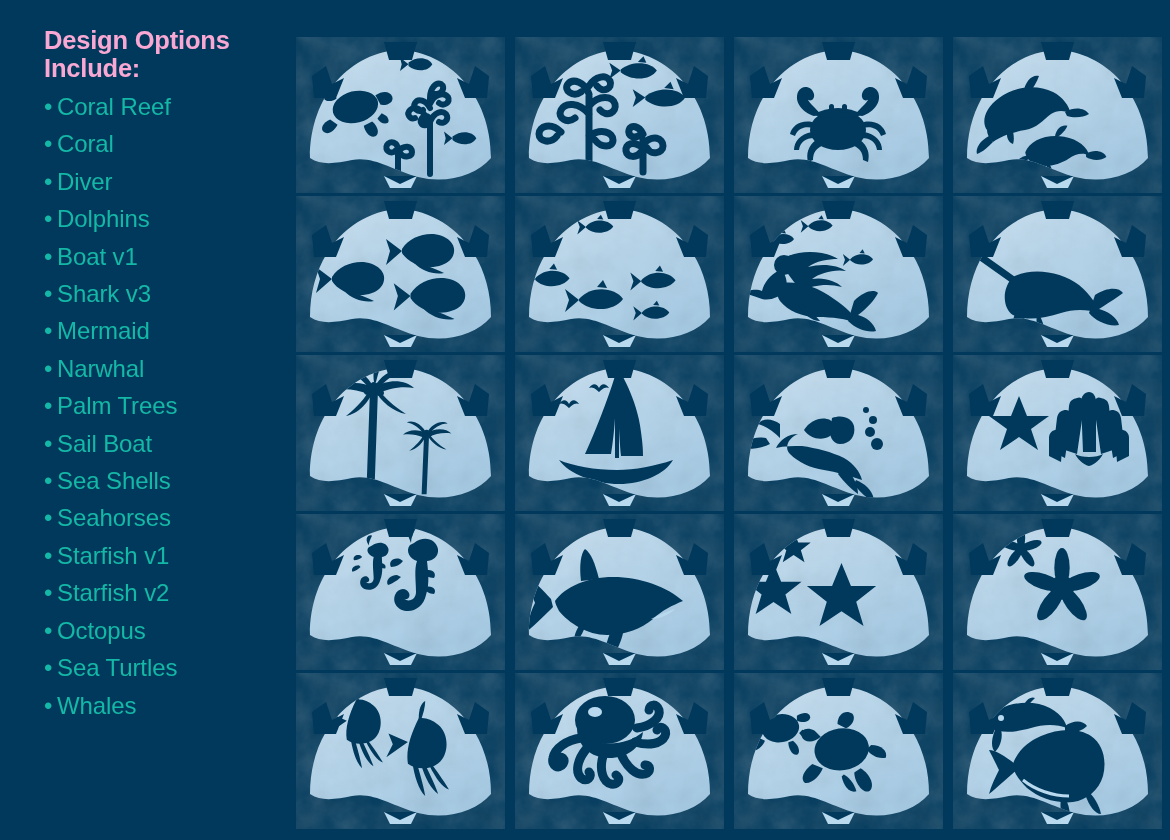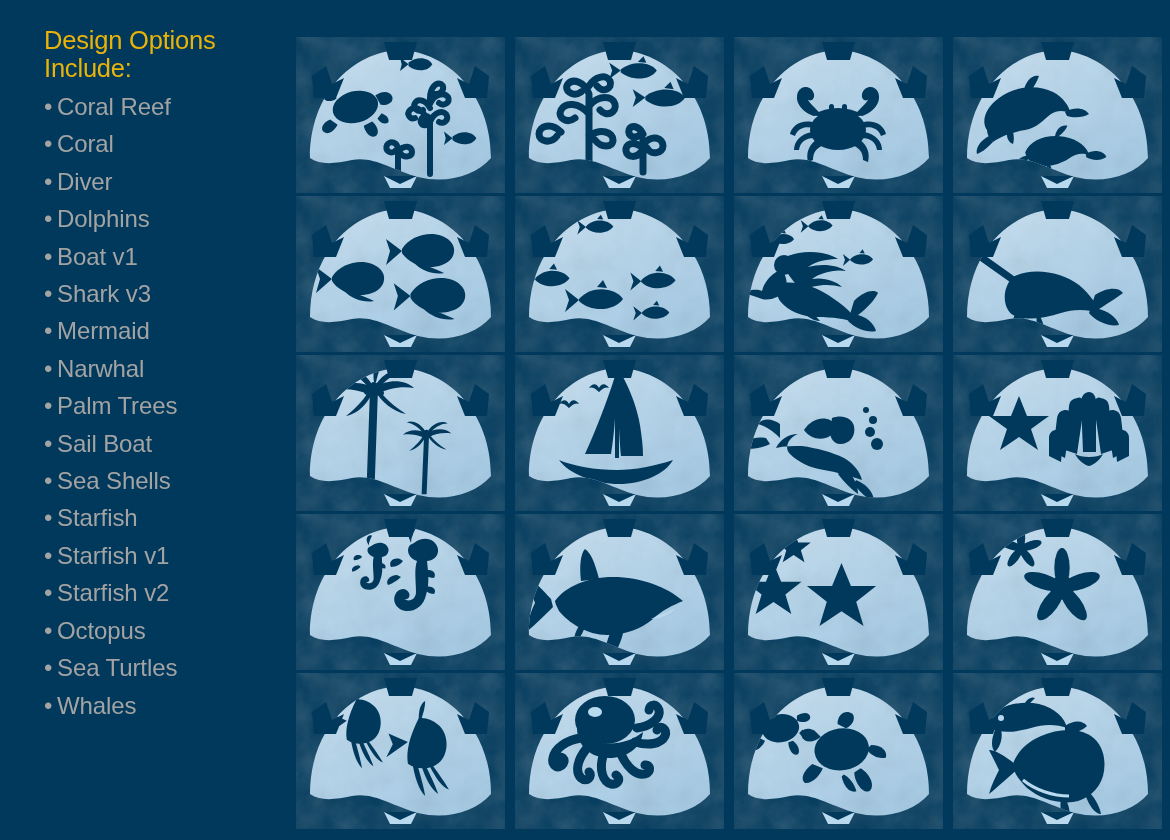--- a/index.html
+++ b/index.html
@@ -10,26 +10,26 @@
     overflow:hidden;
     position:relative;
   }
   #page{position:absolute;inset:0;width:1170px;height:840px;}
 
   
   #panel{
     position:absolute;left:44px;top:26px;width:250px;height:800px;
   }
   .head-line{
-    color:#eab308;font-weight:normal;font-size:25.5px;line-height:28px;
+    color:#f9a8d4;font-weight:bold;font-size:25.5px;line-height:28px;
     letter-spacing:-0.2px;
   }
   #opt-list{list-style:none;margin:0;padding:0;margin-top:6px;}
   #opt-list li{
-    color:#a3a3a3;font-size:24px;line-height:37.4px;
+    color:#14b8a6;font-size:24px;line-height:37.4px;
     letter-spacing:-0.1px;white-space:nowrap;
   }
   .bullet{display:inline-block;width:13px;}
 
   
   #grid{position:absolute;left:296px;top:36px;width:860px;height:800px;}
   .stencil{position:absolute;width:209px;height:157px;}
   .stencil svg{display:block;width:209px;height:157px;}
 </style>
 </head>
@@ -45,21 +45,21 @@
         <li><span class="bullet">•</span><span>Coral</span></li>
         <li><span class="bullet">•</span><span>Diver</span></li>
         <li><span class="bullet">•</span><span>Dolphins</span></li>
         <li><span class="bullet">•</span><span>Boat v1</span></li>
         <li><span class="bullet">•</span><span>Shark v3</span></li>
         <li><span class="bullet">•</span><span>Mermaid</span></li>
         <li><span class="bullet">•</span><span>Narwhal</span></li>
         <li><span class="bullet">•</span><span>Palm Trees</span></li>
         <li><span class="bullet">•</span><span>Sail Boat</span></li>
         <li><span class="bullet">•</span><span>Sea Shells</span></li>
-        <li><span class="bullet">•</span><span>Starfish</span></li>
+        <li><span class="bullet">•</span><span>Seahorses</span></li>
         <li><span class="bullet">•</span><span>Starfish v1</span></li>
         <li><span class="bullet">•</span><span>Starfish v2</span></li>
         <li><span class="bullet">•</span><span>Octopus</span></li>
         <li><span class="bullet">•</span><span>Sea Turtles</span></li>
         <li><span class="bullet">•</span><span>Whales</span></li>
       </ul>
   </div>
 
   <div id="grid">
       <div class="stencil" title="Coral Reef" style="left: 0px; top: 0px;">

